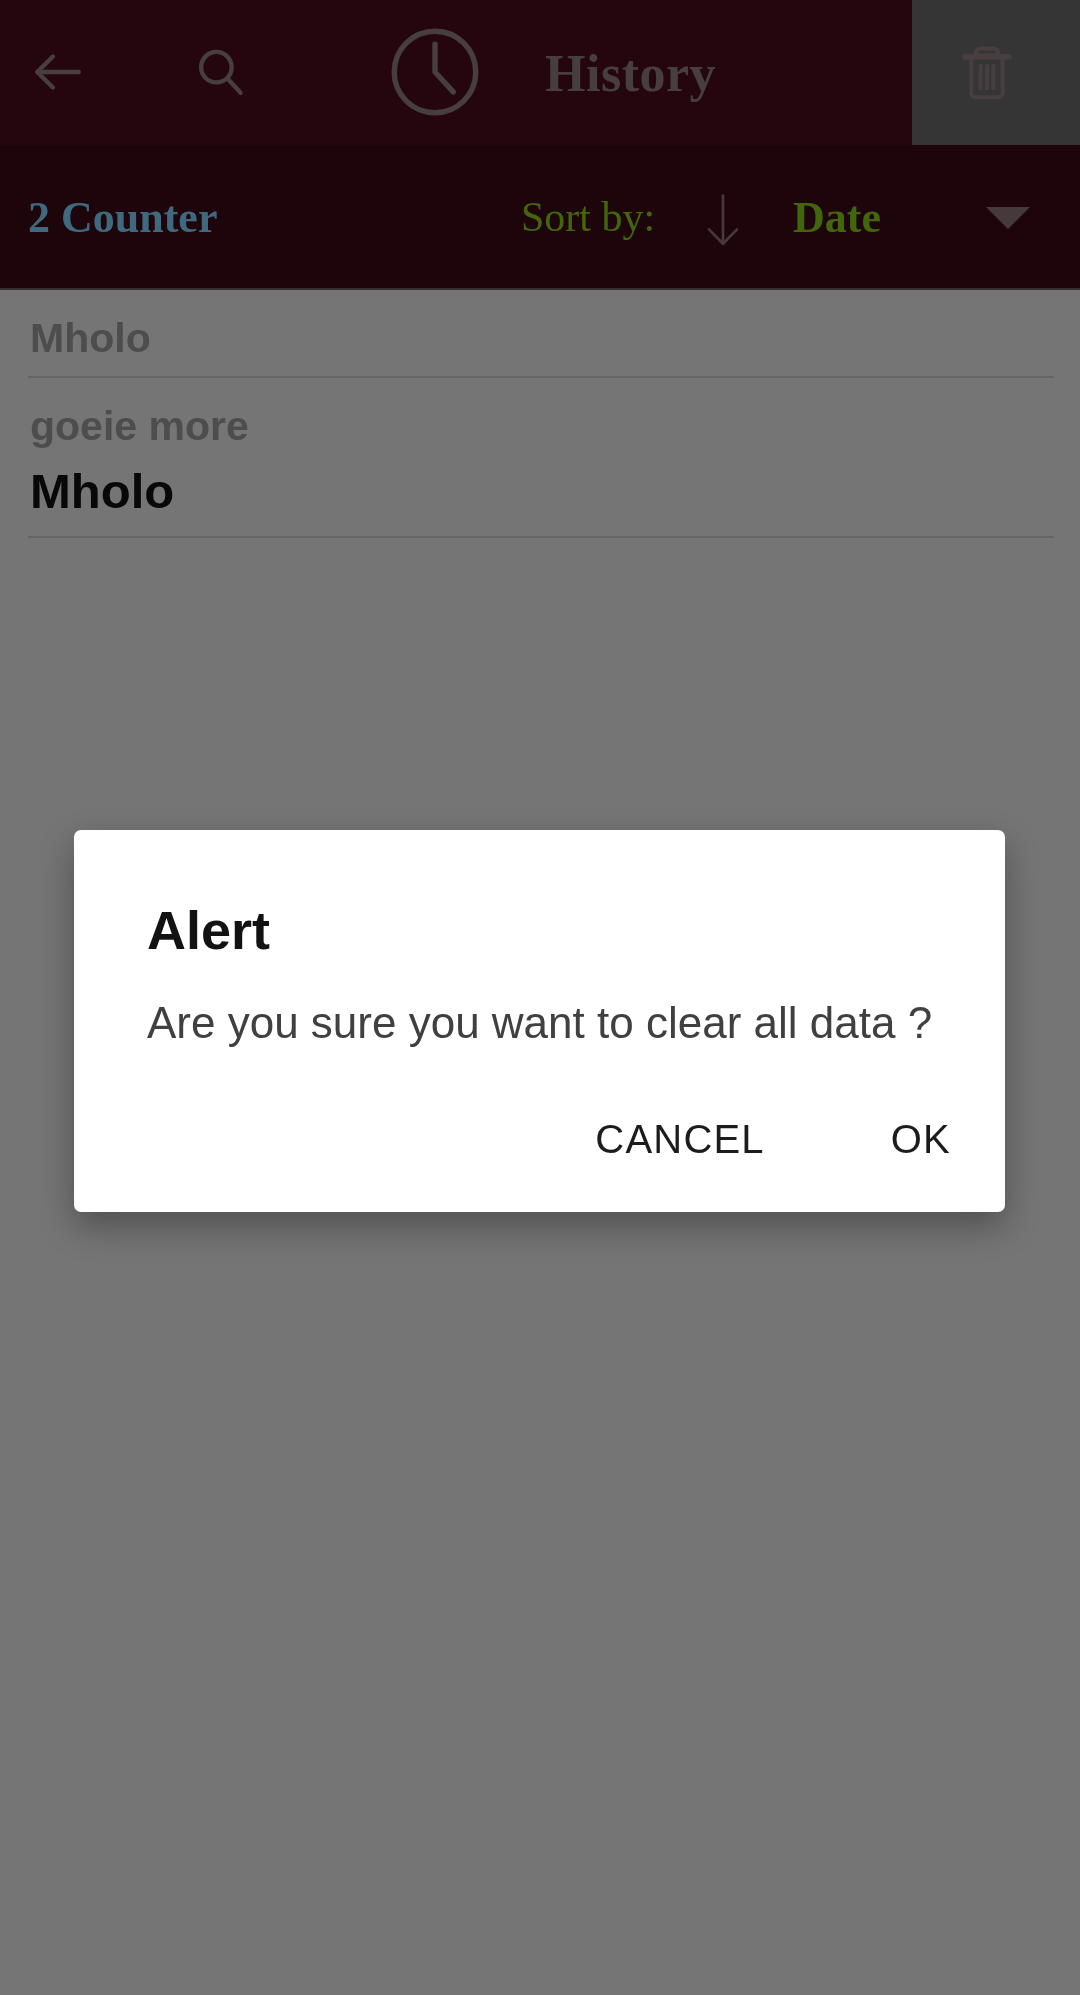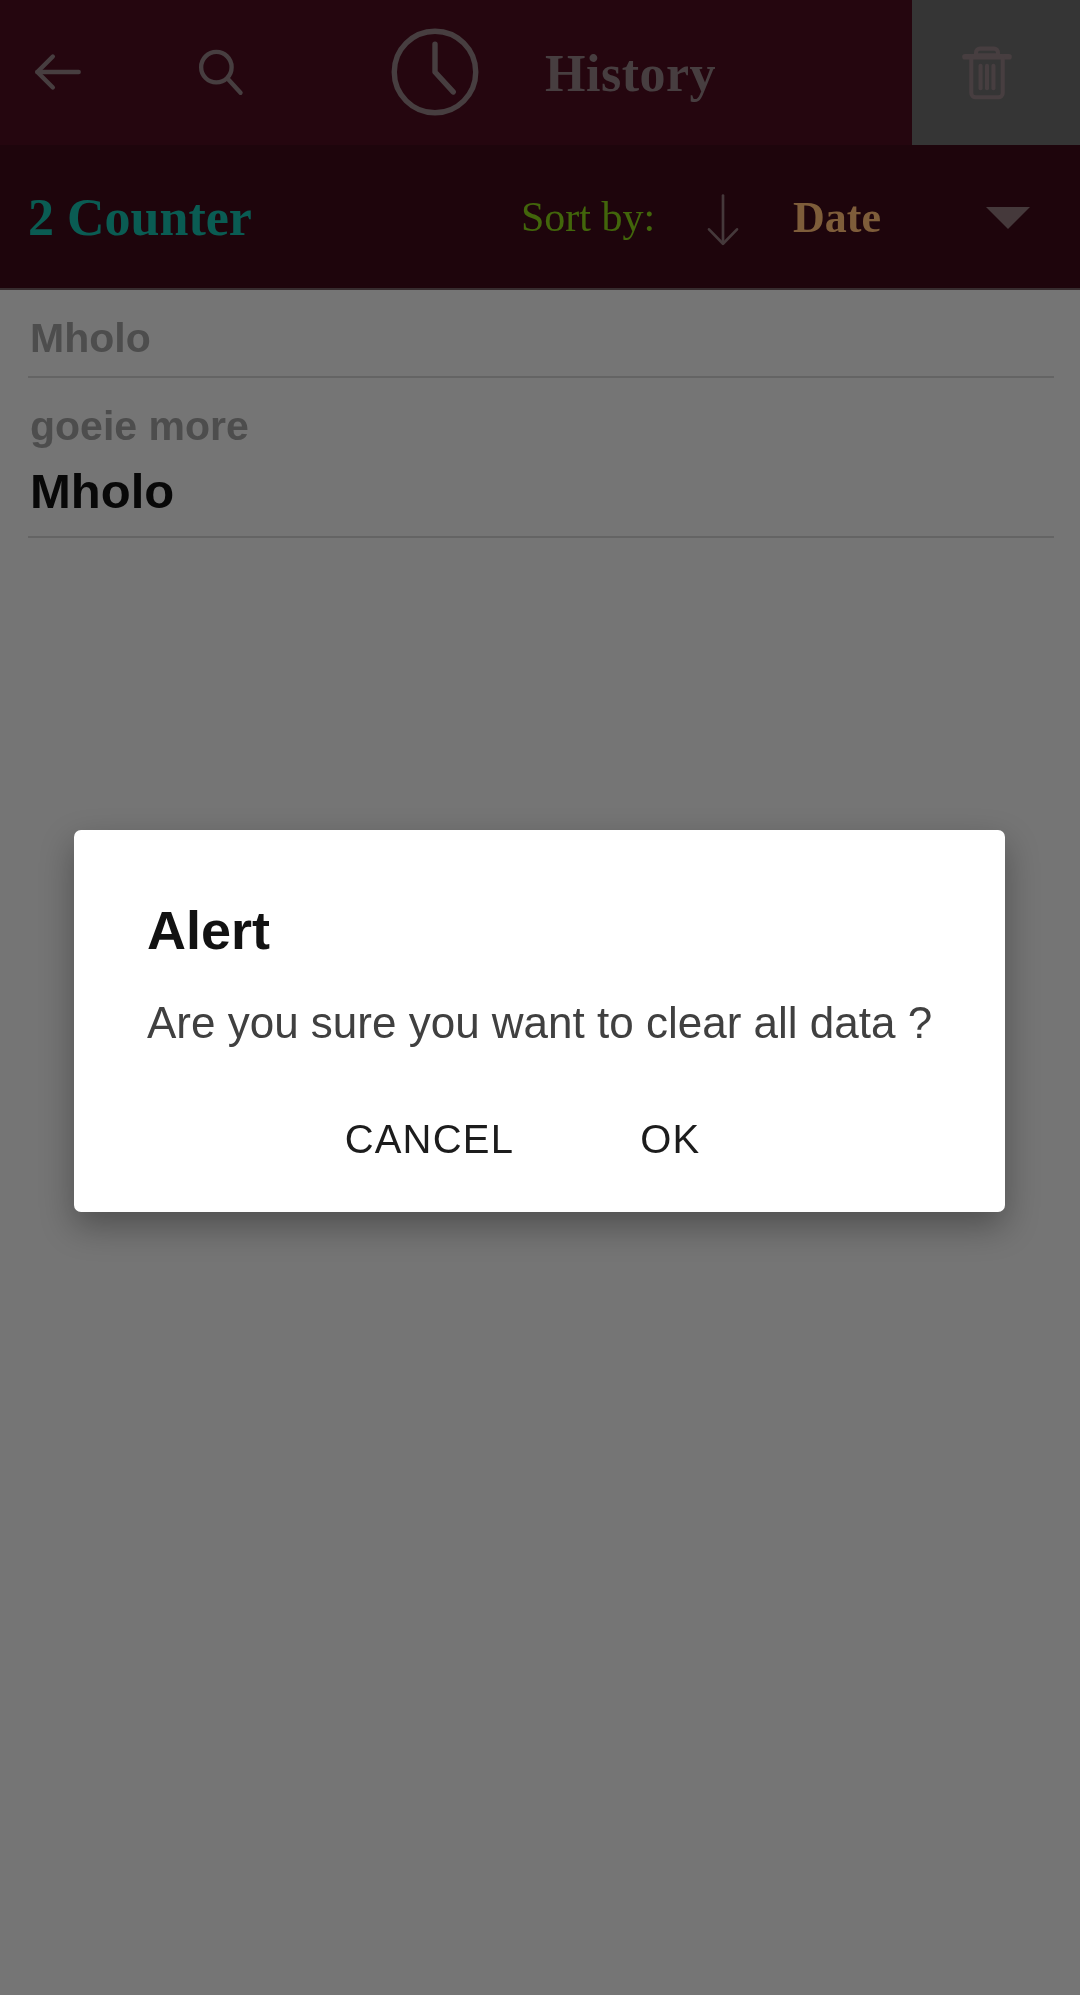--- a/index.html
+++ b/index.html
@@ -65,22 +65,22 @@
     background: #3d0a19;
   }
   .counter-label {
     position: absolute;
     left: 28px;
     top: 0;
     height: 145px;
     line-height: 145px;
     font-family: "Liberation Serif", serif;
     font-weight: bold;
-    font-size: 52px;
-    color: #14b8a6;
+    font-size: 44px;
+    color: #7dd3fc;
     white-space: nowrap;
   }
   .sortby-label {
     position: absolute;
     left: 521px;
     top: 0;
     height: 145px;
     line-height: 145px;
     font-family: "Liberation Serif", serif;
     font-size: 42px;
@@ -96,21 +96,21 @@
   }
   .sortvalue-label {
     position: absolute;
     left: 793px;
     top: 0;
     height: 145px;
     line-height: 145px;
     font-family: "Liberation Serif", serif;
     font-weight: bold;
     font-size: 44px;
-    color: #fdba74;
+    color: #84cc16;
     white-space: nowrap;
   }
   #sort-dropdown-arrow {
     position: absolute;
     left: 986px;
     top: 62px;
     width: 0; height: 0;
     border-left: 22px solid transparent;
     border-right: 22px solid transparent;
     border-top: 22px solid #8a7276;
@@ -199,21 +199,21 @@
     line-height: 1.25;
   }
   .dialog-actions {
     position: absolute;
     left: 0;
     right: 34px;
     bottom: 18px;
     height: 110px;
     display: flex;
     align-items: center;
-    justify-content: center;
+    justify-content: flex-end;
   }
   .dialog-btn {
     background: none;
     border: none;
     font-family: "Liberation Sans", sans-serif;
     font-size: 40px;
     font-weight: normal;
     color: #1c1c1c;
     letter-spacing: 1.2px;
     padding: 14px 20px;

